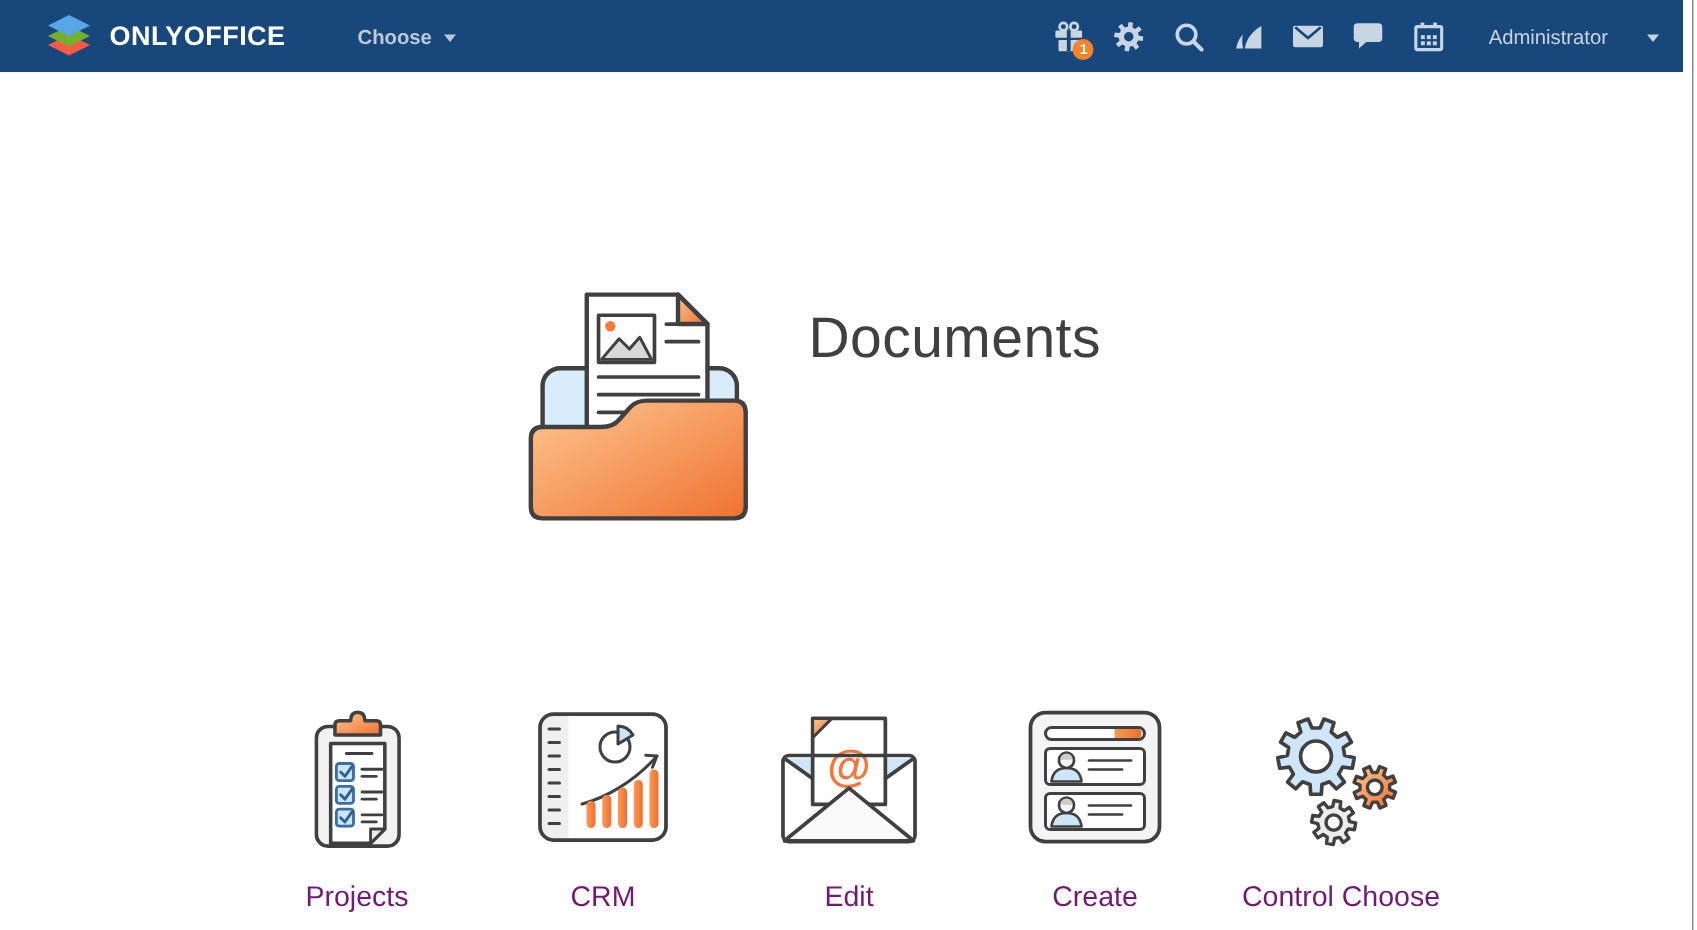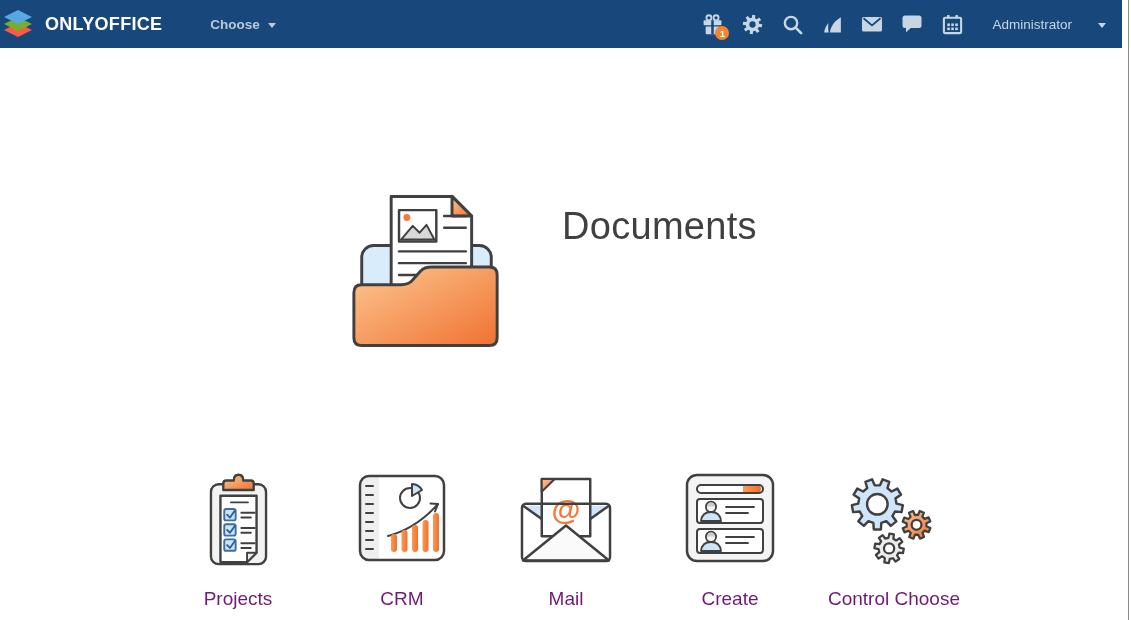--- a/index.html
+++ b/index.html
@@ -1,21 +1,21 @@
 <!DOCTYPE html>
 <html><head>
 <meta charset="utf-8">
 <style>
   * { margin:0; padding:0; box-sizing:border-box; }
   html,body { width:1131px; height:620px; overflow:hidden; background:#fff;
     font-family:"Liberation Sans","DejaVu Sans",sans-serif; }
 
   
   .topbar { position:relative; width:1122px; height:48px; background:#17477b;
-    display:flex; align-items:center; }
+    display:flex; align-items:center; padding-left:28px; }
   .logo { display:flex; align-items:center; gap:9px; }
   .logo-text { color:#ffffff; font-size:18px; font-weight:800; letter-spacing:.3px; }
   .choose { margin-left:48px; display:flex; align-items:center; gap:8px;
     color:#bcc9d8; font-size:13.5px; font-weight:700; cursor:pointer; }
   .caret { width:0; height:0; border-left:4.5px solid transparent;
     border-right:4.5px solid transparent; border-top:5px solid currentColor; margin-top:2px; }
   .topbar-right { margin-left:auto; display:flex; align-items:center; padding-right:16px; }
   .icon-btn { width:40px; height:48px; display:flex; align-items:center;
     justify-content:center; position:relative; cursor:pointer; }
   .badge { position:absolute; right:3px; bottom:8px; min-width:14px; height:14px;
@@ -23,21 +23,21 @@
     display:flex; align-items:center; justify-content:center; padding:0 3px; }
   .user-menu { margin-left:20px; display:flex; align-items:center; gap:26px;
     color:#c8d5e2; font-size:13.5px; cursor:pointer; }
 
   
   .gutter { position:fixed; top:0; right:0; width:9px; height:620px; background:#fff; }
   .gutter::after { content:""; position:absolute; left:6px; top:0; width:1px; height:620px;
     background:#8c8c8c; }
 
   
-  .hero { display:flex; align-items:flex-start; gap:57px; margin:137px 0 0 348px; }
+  .hero { display:flex; align-items:flex-start; gap:34px; margin:137px 0 0 348px; }
   .hero-text { padding-top:20px; width:312px; }
   .hero-title { font-size:38px; font-weight:400; color:#404040; letter-spacing:.3px; }
   .hero-desc { margin-top:16px; font-size:13px; line-height:20px; color:#333333; }
 
   
   .modules { display:flex; margin:115px 0 0 156px; }
   .module { width:164px; display:flex; flex-direction:column; align-items:center; cursor:pointer; }
   .module-iconbox { height:96px; display:flex; align-items:center; justify-content:center; }
   .module-label { margin-top:22px; font-size:19px; color:#701a75; white-space:nowrap; }
 
@@ -237,21 +237,21 @@
         <path d="M5,33 L90,33 L47.5,64 Z" fill="#cfe6fa"></path>
         <line x1="4" y1="33" x2="47.5" y2="64" stroke="#404040" stroke-width="2.5"></line>
         <line x1="91" y1="33" x2="47.5" y2="64" stroke="#404040" stroke-width="2.5"></line>
         <rect x="23" y="6" width="49" height="58" fill="#ffffff" stroke="#404040" stroke-width="2.5"></rect>
         <path d="M23,6 L36,6 L23,19 Z" fill="url(#gradOrange)" stroke="#404040" stroke-width="2"></path>
         <text x="47.5" y="48" text-anchor="middle" font-size="30" font-weight="bold" fill="#f8763a">@</text>
         <path d="M4,88.5 L47.5,53 L91,88.5 Z" fill="#fafafa" stroke="#404040" stroke-width="2.5"></path>
         <rect x="3" y="31" width="89" height="58" rx="4" fill="none" stroke="#404040" stroke-width="2.5"></rect>
       </svg>
     </div>
-    <div class="module-label">Mail</div>
+    <div class="module-label">Edit</div>
   </div>
 
   <div class="module">
     <div class="module-iconbox">
       <svg width="92" height="92" viewBox="0 0 92 92" stroke-linejoin="round" stroke-linecap="round">
         <rect x="3" y="3" width="86" height="86" rx="10" fill="#f4f4f4" stroke="#404040" stroke-width="2.5"></rect>
         <rect x="13" y="13" width="66" height="8" rx="4" fill="#ffffff"></rect>
         <path d="M59,13 H73 Q77,13 77,17 Q77,21 73,21 H59 Z" fill="url(#gradBar)"></path>
         <rect x="13" y="13" width="66" height="8" rx="4" fill="none" stroke="#404040" stroke-width="2"></rect>
         <g>

